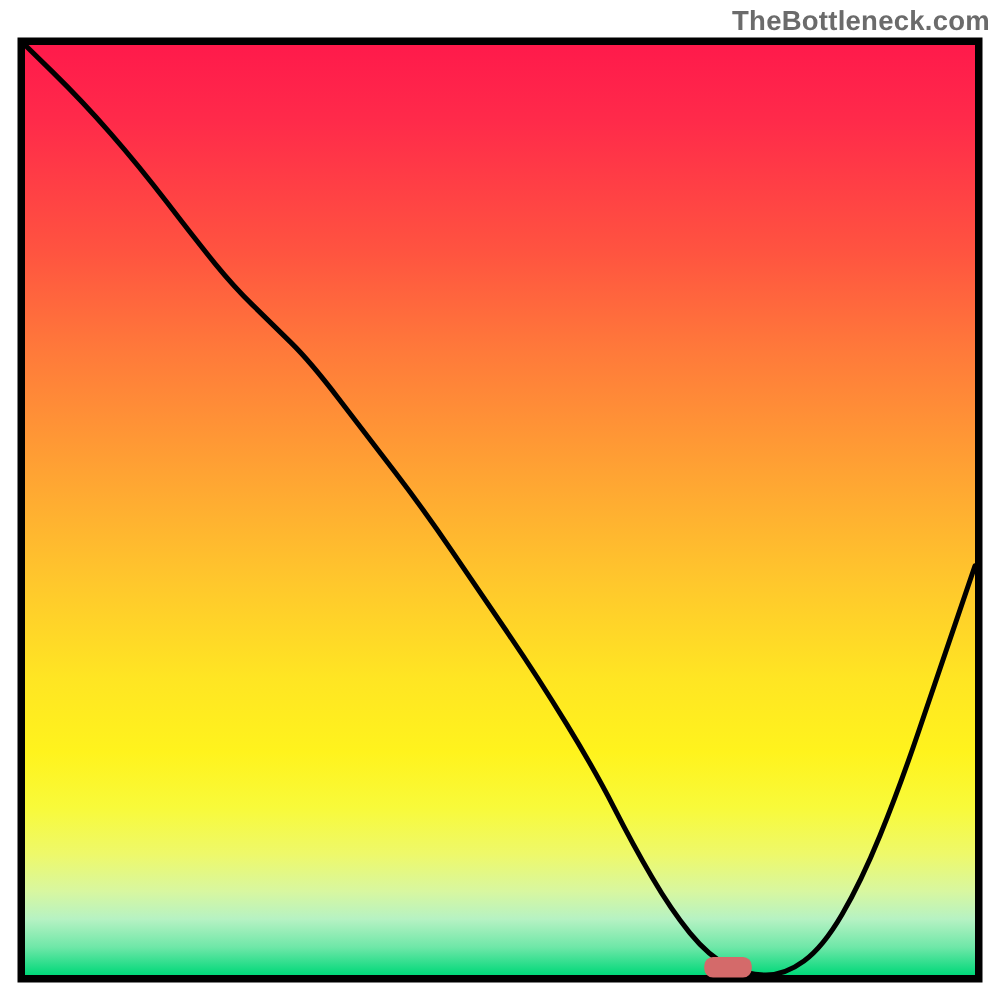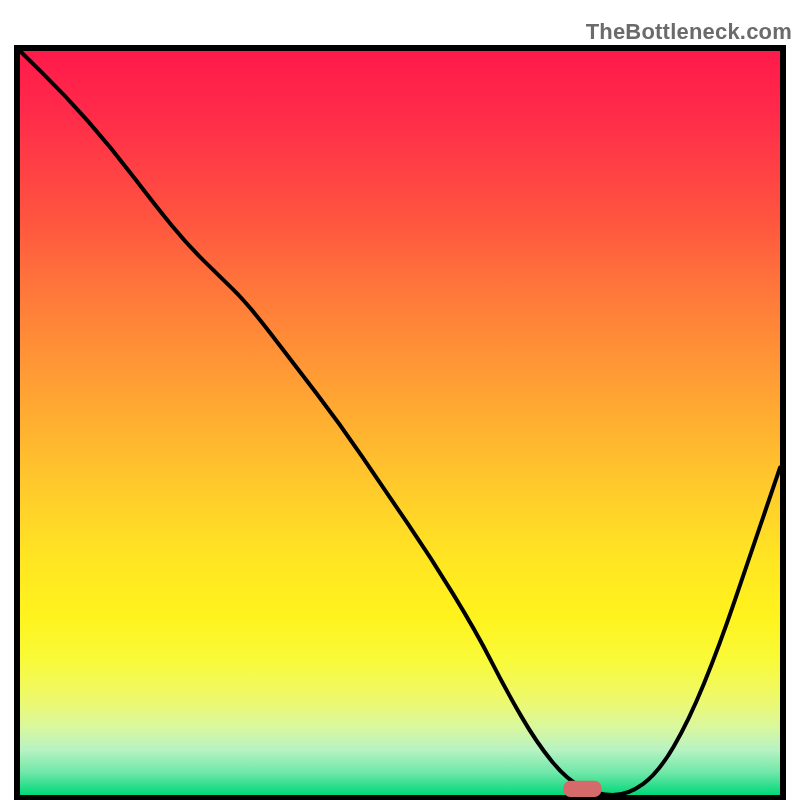--- a/index.html
+++ b/index.html
@@ -8,21 +8,20 @@
     width: 800px;
     height: 800px;
     background: #ffffff;
     font-family: Arial, Helvetica, sans-serif;
     overflow: hidden;
   }
   .frame {
     position: relative;
     width: 800px;
     height: 660px;
-    margin-top: 15px;
   }
   .watermark {
     position: absolute;
     top: 4px;
     right: 8px;
     font-size: 22px;
     font-weight: 600;
     color: #6b6b6b;
     letter-spacing: 0.2px;
     z-index: 5;

